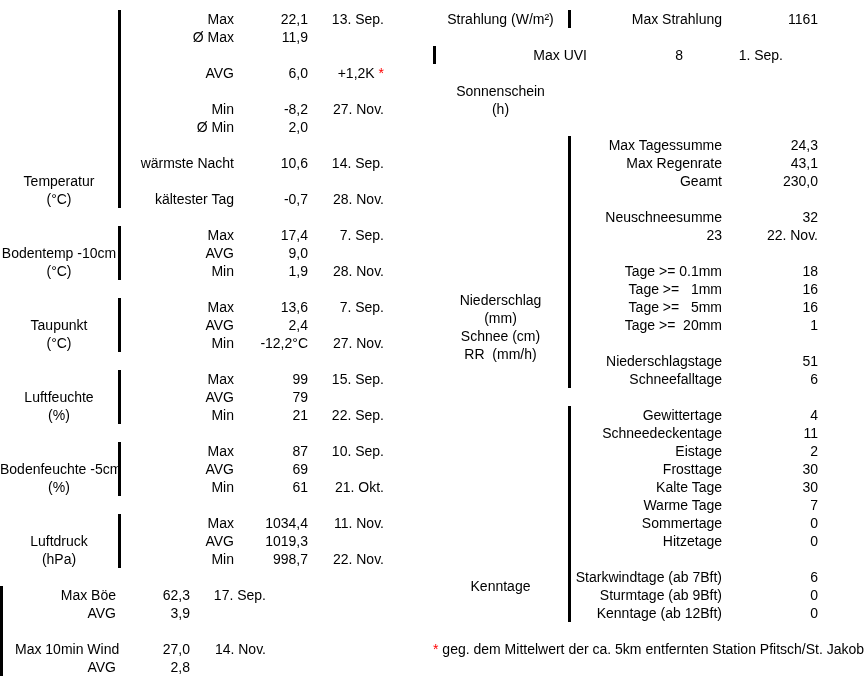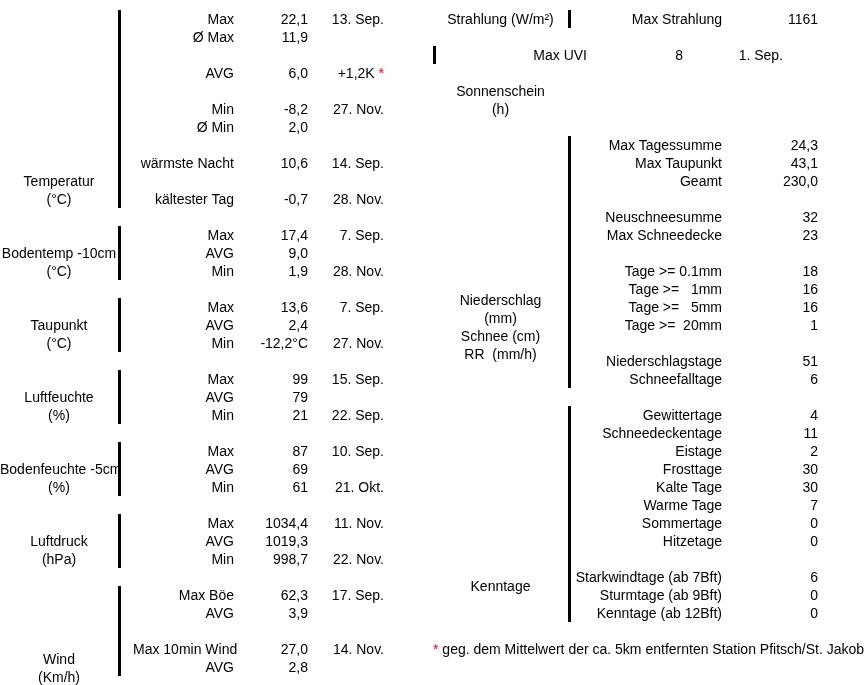--- a/index.html
+++ b/index.html
@@ -89,21 +89,20 @@
       </div>
       <div class="section" data-name="section-luftdruck">
         <div class="sec-label" data-name="section-label-luftdruck"><div data-name="section-label-line">Luftdruck</div><div data-name="section-label-line">(hPa)</div></div>
         <div class="sec-rows" data-name="section-divider-and-rows">
           <div class="row" data-name="table-row"><span class="c-param" data-name="cell-parameter">Max</span><span class="c-val" data-name="cell-value">1034,4</span><span class="c-date" data-name="cell-date">11. Nov.</span></div>
           <div class="row" data-name="table-row"><span class="c-param" data-name="cell-parameter">AVG</span><span class="c-val" data-name="cell-value">1019,3</span><span class="c-date" data-name="cell-date"></span></div>
           <div class="row" data-name="table-row"><span class="c-param" data-name="cell-parameter">Min</span><span class="c-val" data-name="cell-value">998,7</span><span class="c-date" data-name="cell-date">22. Nov.</span></div>
         </div>
       </div>
       <div class="section" data-name="section-wind">
-        <div class="sec-label" data-name="section-label-wind"><div data-name="section-label-line">Wind</div><div data-name="section-label-line">(Km/h)</div></div>
         <div class="sec-rows" data-name="section-divider-and-rows">
           <div class="row" data-name="table-row"><span class="c-param" data-name="cell-parameter">Max Böe</span><span class="c-val" data-name="cell-value">62,3</span><span class="c-date" data-name="cell-date">17. Sep.</span></div>
           <div class="row" data-name="table-row"><span class="c-param" data-name="cell-parameter">AVG</span><span class="c-val" data-name="cell-value">3,9</span><span class="c-date" data-name="cell-date"></span></div>
           <div class="row" data-name="table-row"><span class="c-param" data-name="cell-parameter"></span><span class="c-val" data-name="cell-value"></span><span class="c-date" data-name="cell-date"></span></div>
           <div class="row" data-name="table-row"><span class="c-param" data-name="cell-parameter">Max 10min Wind</span><span class="c-val" data-name="cell-value">27,0</span><span class="c-date" data-name="cell-date">14. Nov.</span></div>
           <div class="row" data-name="table-row"><span class="c-param" data-name="cell-parameter">AVG</span><span class="c-val" data-name="cell-value">2,8</span><span class="c-date" data-name="cell-date"></span></div>
         </div>
       </div>
     </div>
   <div class="col col-right" id="right-col" data-name="right-table">
@@ -119,25 +118,25 @@
           <div class="row" data-name="table-row"><span class="c-param" data-name="cell-parameter">Max UVI</span><span class="c-val" data-name="cell-value">8</span><span class="c-date" data-name="cell-date">1. Sep.</span></div>
         </div>
       </div>
       <div class="section" data-name="section-sonnenschein">
         <div class="sec-label" data-name="section-label-sonnenschein"><div data-name="section-label-line">Sonnenschein</div><div data-name="section-label-line">(h)</div></div>
       </div>
       <div class="section" data-name="section-niederschlag">
         <div class="sec-label" data-name="section-label-niederschlag"><div data-name="section-label-line">Niederschlag</div><div data-name="section-label-line">(mm)</div><div data-name="section-label-line">Schnee (cm)</div><div data-name="section-label-line">RR  (mm/h)</div></div>
         <div class="sec-rows" data-name="section-divider-and-rows">
           <div class="row" data-name="table-row"><span class="c-param" data-name="cell-parameter">Max Tagessumme</span><span class="c-val" data-name="cell-value">24,3</span><span class="c-date" data-name="cell-date">4. Nov.</span></div>
-          <div class="row" data-name="table-row"><span class="c-param" data-name="cell-parameter">Max Taupunkt</span><span class="c-val" data-name="cell-value">43,1</span><span class="c-date" data-name="cell-date">7. Sep.</span></div>
+          <div class="row" data-name="table-row"><span class="c-param" data-name="cell-parameter">Max Regenrate</span><span class="c-val" data-name="cell-value">43,1</span><span class="c-date" data-name="cell-date">7. Sep.</span></div>
           <div class="row" data-name="table-row"><span class="c-param" data-name="cell-parameter">Geamt</span><span class="c-val" data-name="cell-value">230,0</span><span class="c-date" data-name="cell-date"></span></div>
           <div class="row" data-name="table-row"><span class="c-param" data-name="cell-parameter"></span><span class="c-val" data-name="cell-value"></span><span class="c-date" data-name="cell-date"></span></div>
           <div class="row" data-name="table-row"><span class="c-param" data-name="cell-parameter">Neuschneesumme</span><span class="c-val" data-name="cell-value">32</span><span class="c-date" data-name="cell-date"></span></div>
-          <div class="row" data-name="table-row"><span class="c-param" data-name="cell-parameter">Max Schneedecke</span><span class="c-val" data-name="cell-value">23</span><span class="c-date" data-name="cell-date">22. Nov.</span></div>
+          <div class="row" data-name="table-row"><span class="c-val" data-name="cell-value">23</span><span class="c-date" data-name="cell-date">22. Nov.</span></div>
           <div class="row" data-name="table-row"><span class="c-param" data-name="cell-parameter"></span><span class="c-val" data-name="cell-value"></span><span class="c-date" data-name="cell-date"></span></div>
           <div class="row" data-name="table-row"><span class="c-param" data-name="cell-parameter">Tage &gt;= 0.1mm</span><span class="c-val" data-name="cell-value">18</span><span class="c-date" data-name="cell-date"></span></div>
           <div class="row" data-name="table-row"><span class="c-param" data-name="cell-parameter">Tage &gt;=   1mm</span><span class="c-val" data-name="cell-value">16</span><span class="c-date" data-name="cell-date"></span></div>
           <div class="row" data-name="table-row"><span class="c-param" data-name="cell-parameter">Tage &gt;=   5mm</span><span class="c-val" data-name="cell-value">16</span><span class="c-date" data-name="cell-date"></span></div>
           <div class="row" data-name="table-row"><span class="c-param" data-name="cell-parameter">Tage &gt;=  20mm</span><span class="c-val" data-name="cell-value">1</span><span class="c-date" data-name="cell-date"></span></div>
           <div class="row" data-name="table-row"><span class="c-param" data-name="cell-parameter"></span><span class="c-val" data-name="cell-value"></span><span class="c-date" data-name="cell-date"></span></div>
           <div class="row" data-name="table-row"><span class="c-param" data-name="cell-parameter">Niederschlagstage</span><span class="c-val" data-name="cell-value">51</span><span class="c-date" data-name="cell-date"></span></div>
           <div class="row" data-name="table-row"><span class="c-param" data-name="cell-parameter">Schneefalltage</span><span class="c-val" data-name="cell-value">6</span><span class="c-date" data-name="cell-date"></span></div>
         </div>
       </div>

